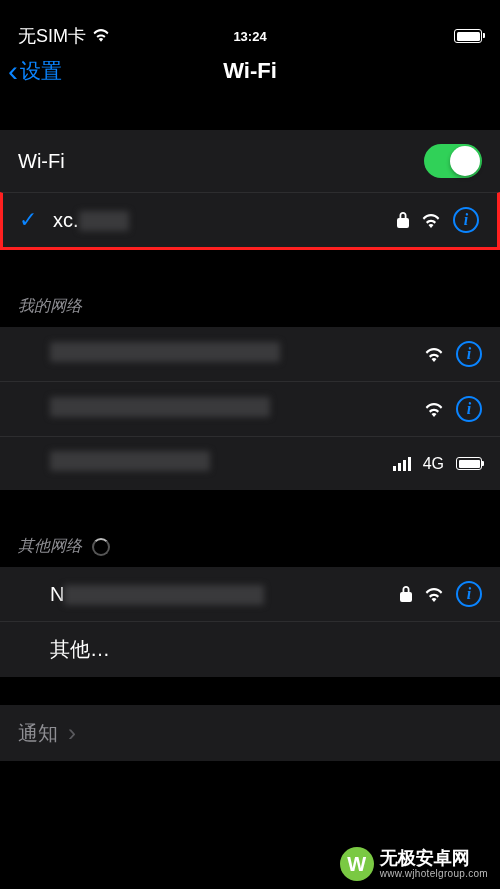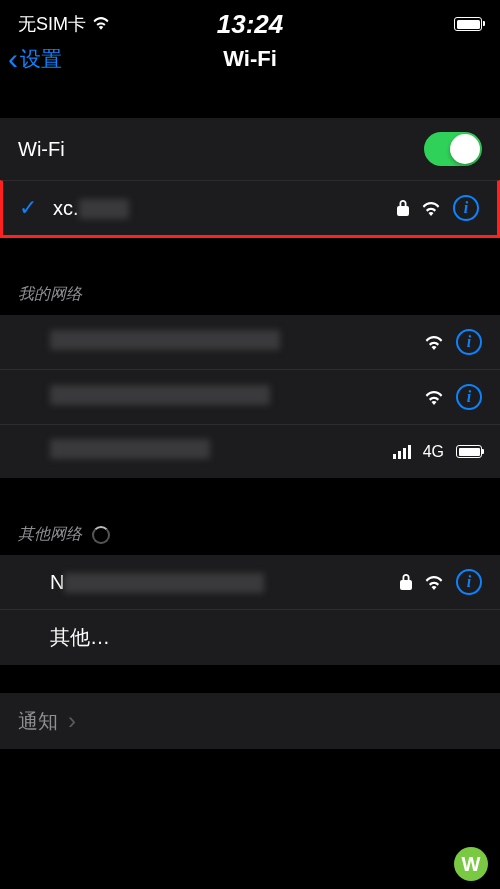--- a/index.html
+++ b/index.html
@@ -10,26 +10,26 @@
       color: #fff;
       font-family: -apple-system, "Helvetica Neue", sans-serif;
       overflow: hidden;
       position: relative;
     }
     
     .status-bar {
       display: flex;
       justify-content: space-between;
       align-items: center;
-      padding: 12px 18px 4px;
+      padding: 24px 18px 4px;
       font-size: 18px;
       font-weight: 500;
     }
     .status-left { display: flex; align-items: center; gap: 6px; }
-    .status-center { position: absolute; left: 50%; transform: translateX(-50%); font-weight: 600; font-size: 26px; font-style: italic; }
+    .status-center { position: absolute; left: 50%; transform: translateX(-50%); font-weight: 600; font-size: 13px; }
     .status-right { display: flex; align-items: center; }
     .battery-icon { width: 28px; height: 14px; border: 1.5px solid #fff; border-radius: 3px; position: relative; }
     .battery-icon::after { content: ""; position: absolute; right: -4px; top: 3px; width: 2.5px; height: 5px; background: #fff; border-radius: 0 1px 1px 0; }
     .battery-fill { position: absolute; left: 1.5px; top: 1.5px; bottom: 1.5px; right: 1.5px; background: #fff; border-radius: 1.5px; }
     
     .nav-bar {
       display: flex;
       align-items: center;
       justify-content: center;
       position: relative;
@@ -304,13 +304,17 @@
     <div class="cell">
       <span class="cell-value">通知</span>
       <span class="chevron-right">›</span>
     </div>
   </div>
 
 </div>
 
 <div class="watermark">
   <div class="wm-logo">W</div>
+  <div class="wm-text">
+    <span class="wm-cn">无极安卓网</span>
+    <span class="wm-url">www.wjhotelgroup.com</span>
+  </div>
 </div>
 
 </body></html>

